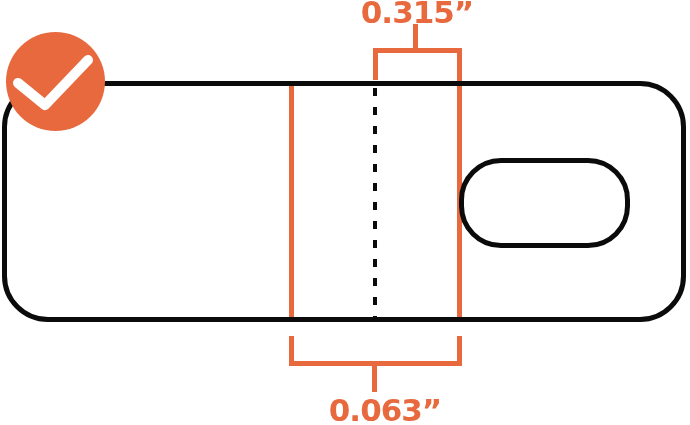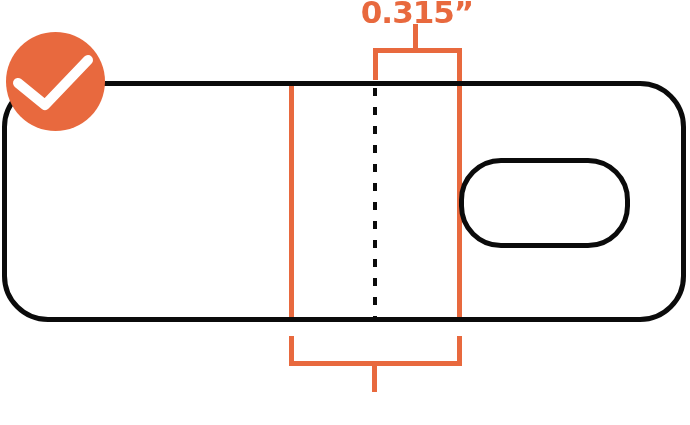--- a/index.html
+++ b/index.html
@@ -92,20 +92,21 @@
 
   <div class="oline top-bracket-h"></div>
   <div class="oline top-bracket-tick"></div>
   <div class="oline top-bracket-stem"></div>
   <div class="dim-label dim-label-top">0.315”</div>
 
   <div class="oline bot-bracket-h"></div>
   <div class="oline bot-bracket-tickL"></div>
   <div class="oline bot-bracket-tickR"></div>
   <div class="oline bot-bracket-stem"></div>
+  <div class="dim-label dim-label-bottom">0.063”</div>
 
   <div class="check-badge">
     <svg viewBox="0 0 99 99" aria-hidden="true">
       <path d="M12 51 L39 73 L82 28" fill="none" stroke="#FFFFFF" stroke-width="10" stroke-linecap="round" stroke-linejoin="round"></path>
     </svg>
   </div>
 
 </div>
 
 </body></html>

